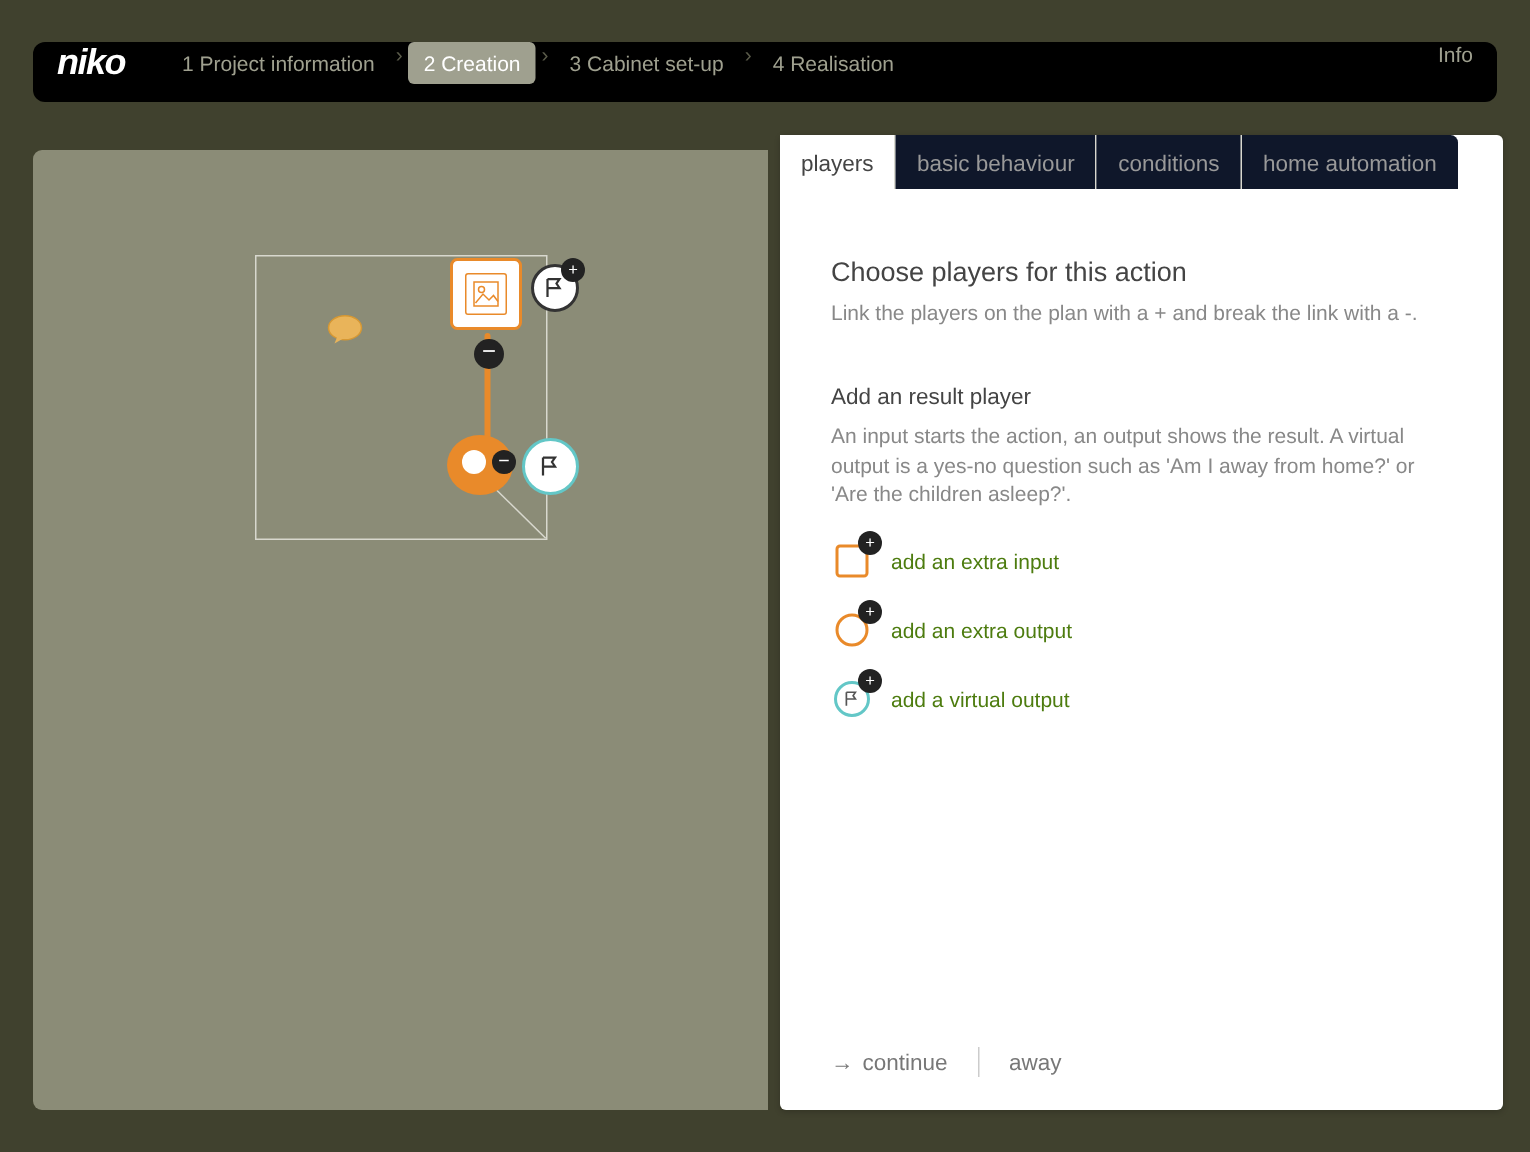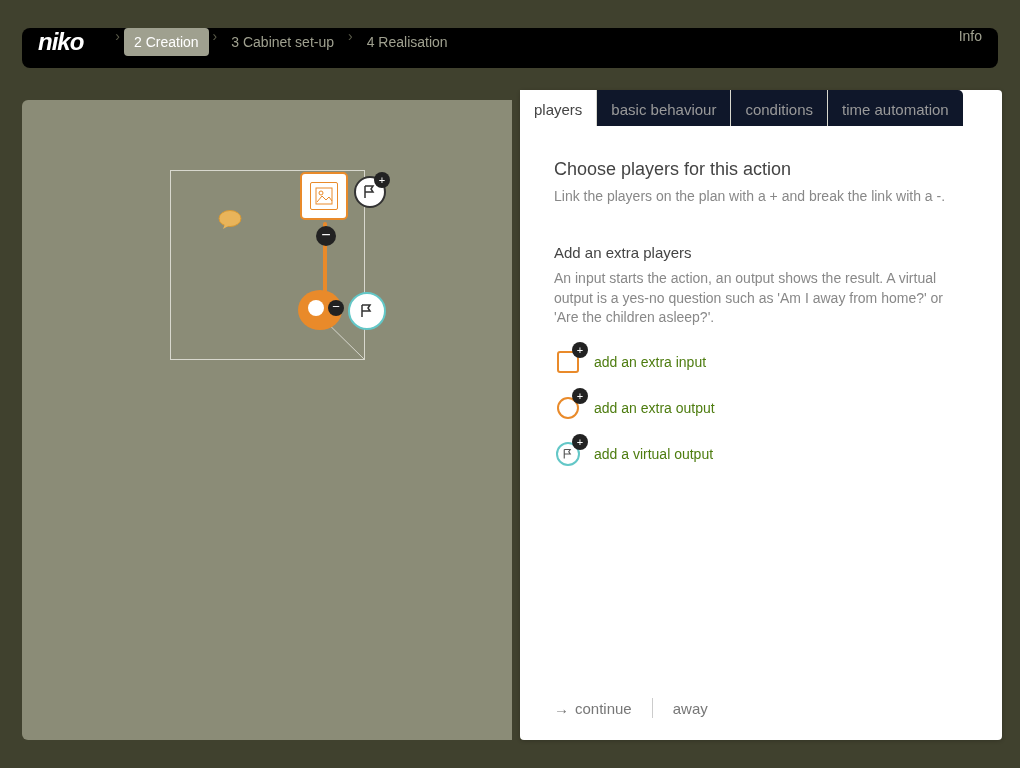--- a/index.html
+++ b/index.html
@@ -156,21 +156,21 @@
     font-size:15px;
     color:#999;
     background:#0f172a;
     border-right:1px solid #d8d8ce;
     cursor:pointer;
     height:36px;
     line-height:24px;
   }
   .tab.active { background:#fff; color:#444; }
   .tab:last-child { border-right: none; border-top-right-radius: 5px;}
-  .panel-body { padding: 33px 34px; color:#555; }
+  .panel-body { padding: 20px 34px; color:#555;margin-top:25px; }
   .ptitle { font-size:18px; color:#444; margin-bottom:8px; }
   .pdesc { color:#888; font-size:14px; margin-bottom:40px; }
   .subhead { font-size:15px; color:#444; margin-bottom:8px; }
   .ihelp { color:#888; font-size:14px; margin-bottom:20px; line-height:1.4; }
   .addrow { display:flex; align-items:center; gap:12px; margin-bottom:18px; cursor:pointer; }
   .addrow .icon-shell{
     position:relative; width:28px; height:28px; display:flex; align-items:center; justify-content:center;
   }
   .addrow .label{ color:#4d7c0f; font-size:14px; }
   .shell-sq{ width:22px; height:22px; border:2px solid #e98a2a; border-radius:3px; background:#fff;}
@@ -187,20 +187,21 @@
   }
   .btn-continue{ display:flex; align-items:center; gap:6px; cursor:pointer;}
   .vline{ width:1px; height:20px; background:#ccc;}
   .btn-back{ cursor:pointer;}
 </style>
 </head>
 <body>
 
 <div class="topbar">
   <div class="logo">niko</div>
+  <span class="step">1 Project information</span>
   <span class="sep">›</span>
   <span class="step active">2 Creation</span>
   <span class="sep">›</span>
   <span class="step">3 Cabinet set-up</span>
   <span class="sep">›</span>
   <span class="step">4 Realisation</span>
   <span class="info">Info</span>
 </div>
 
 <div class="canvas">
@@ -242,27 +243,27 @@
         <path d="M3 2 v12 M3 2 h8 l-2 3 l2 3 h-8" fill="none" stroke="#333" stroke-width="1.5"></path>
       </svg>
   </div>
 </div>
 
 <div class="panel">
   <div class="tabs">
     <div class="tab active">players</div>
     <div class="tab">basic behaviour</div>
     <div class="tab">conditions</div>
-    <div class="tab">time automation</div>
+    <div class="tab">home automation</div>
   </div>
   <div class="panel-body">
     <div class="ptitle">Choose players for this action</div>
     <div class="pdesc">Link the players on the plan with a + and break the link with a -.</div>
 
-    <div class="subhead">Add an extra players</div>
+    <div class="subhead">Add an result player</div>
     <div class="ihelp">An input starts the action, an output shows the result.
 A virtual output is a yes-no question such as 'Am I away from home?' or 'Are the children asleep?'.</div>
 
     <div class="addrow">
       <div class="icon-shell">
         <div class="shell-sq"></div>
         <div class="plus-mini">+</div>
       </div>
       <span class="label">add an extra input</span>
     </div>

